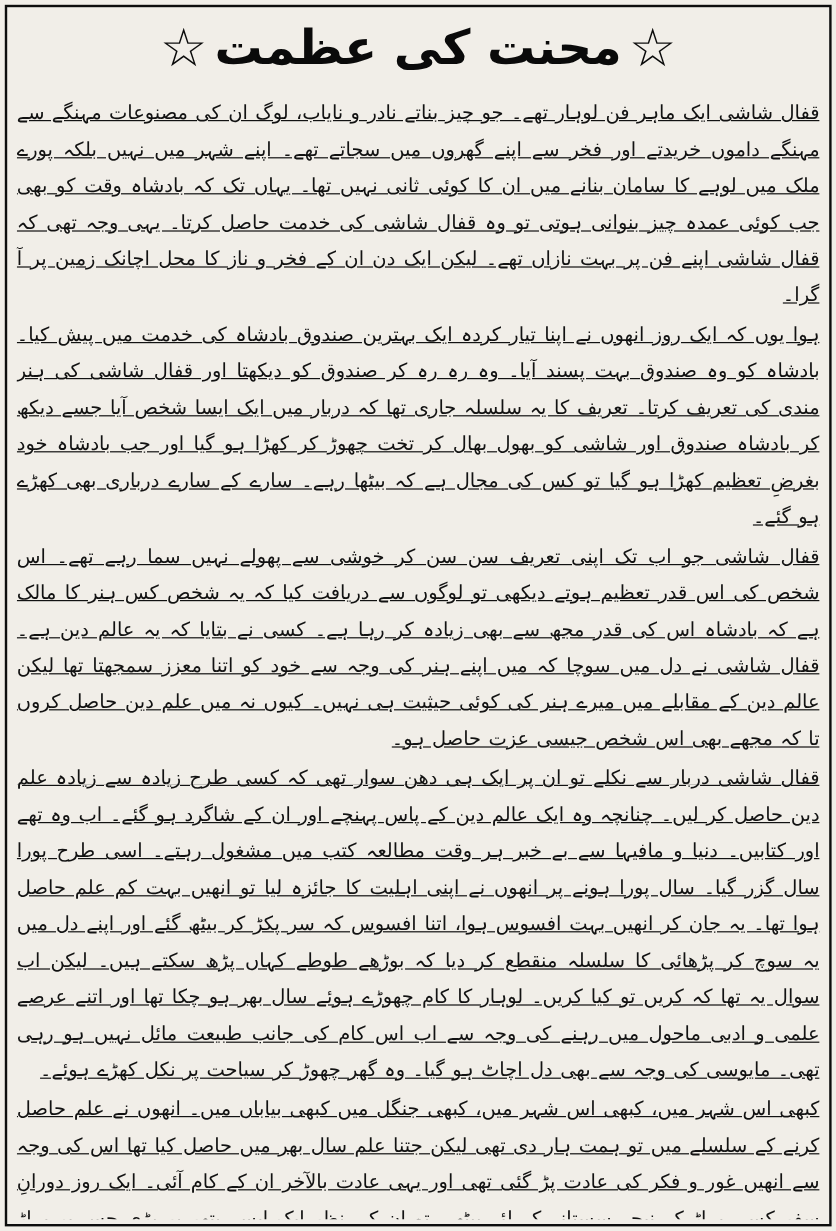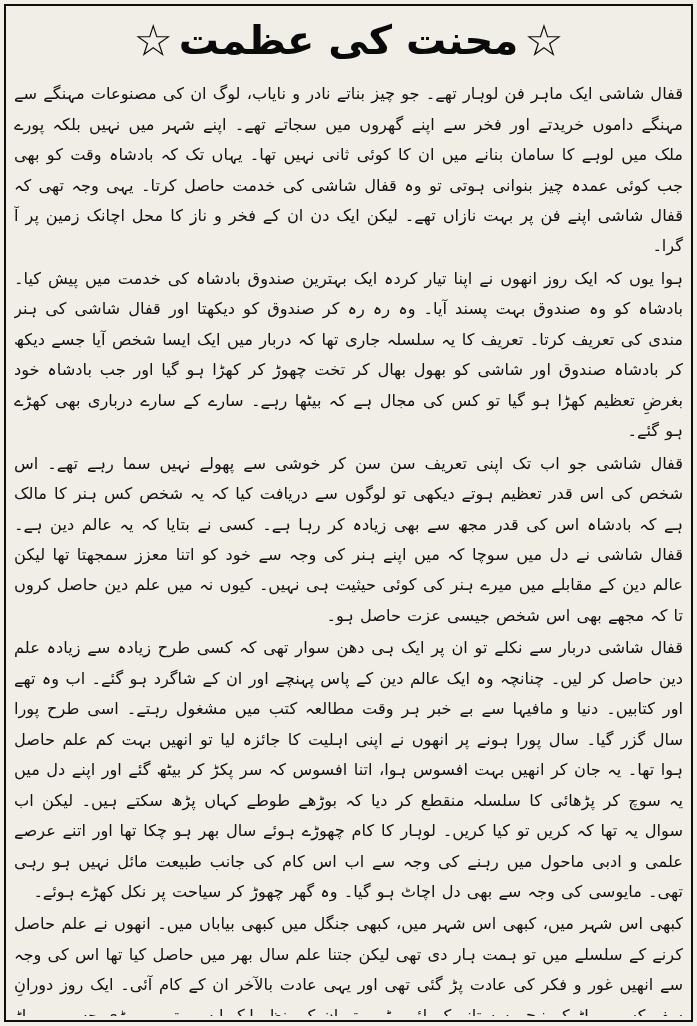--- a/index.html
+++ b/index.html
@@ -53,20 +53,21 @@
       direction: rtl;
       text-align: justify;
       text-justify: inter-word;
       color: #121212;
       font-size: 16.2px;
       line-height: 1.88;
       word-spacing: 1px;
     }
     .text p {
       margin: 0 0 2px 0;
+      text-decoration: underline;
     }
   </style>
 </head>
 <body>
 
 <div class="page">
   <div class="frame"></div>
   <div class="content">
 
     <h1 class="title">

